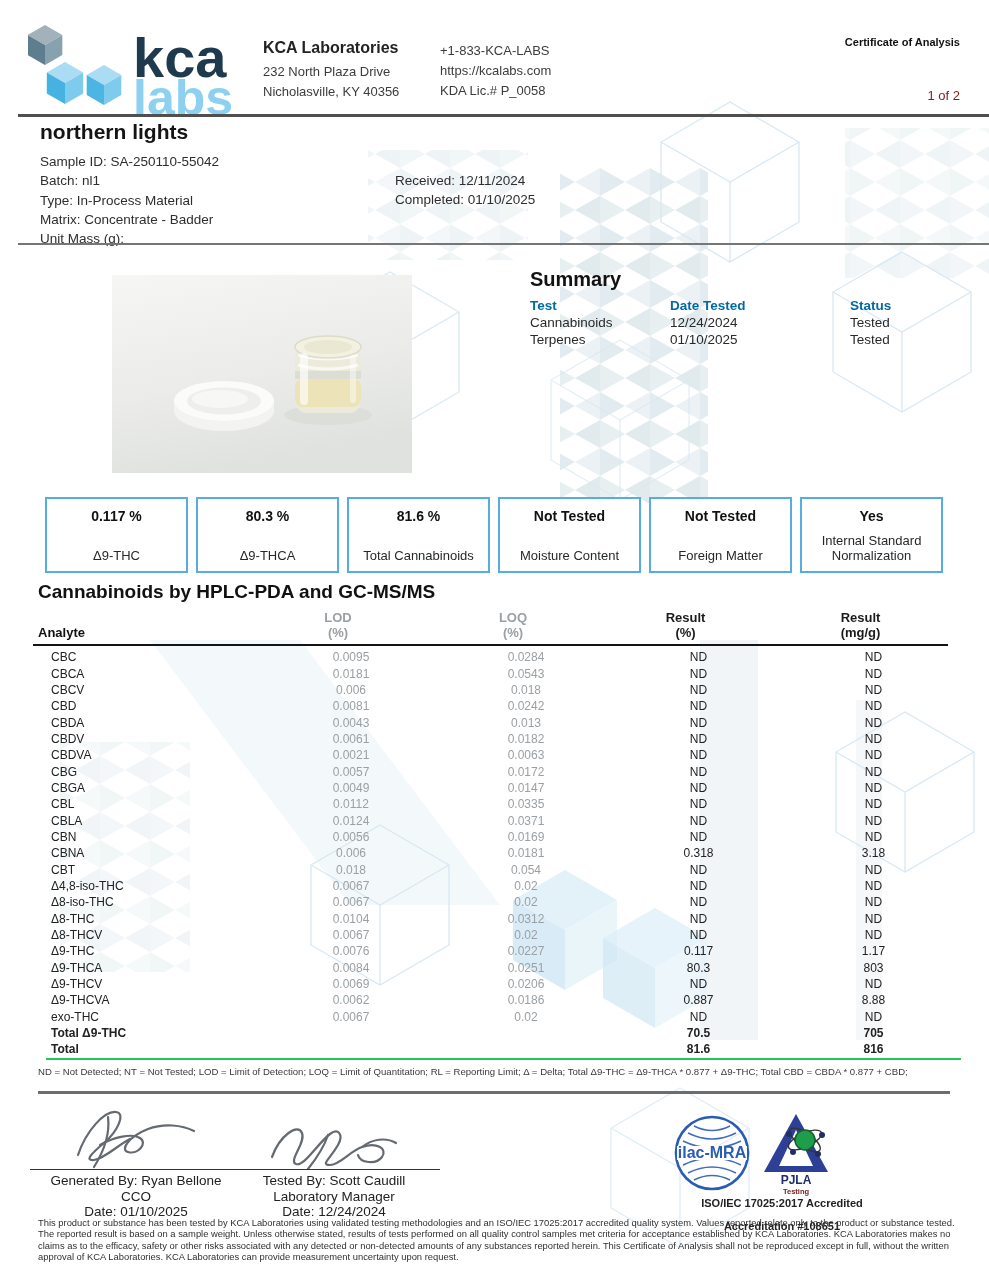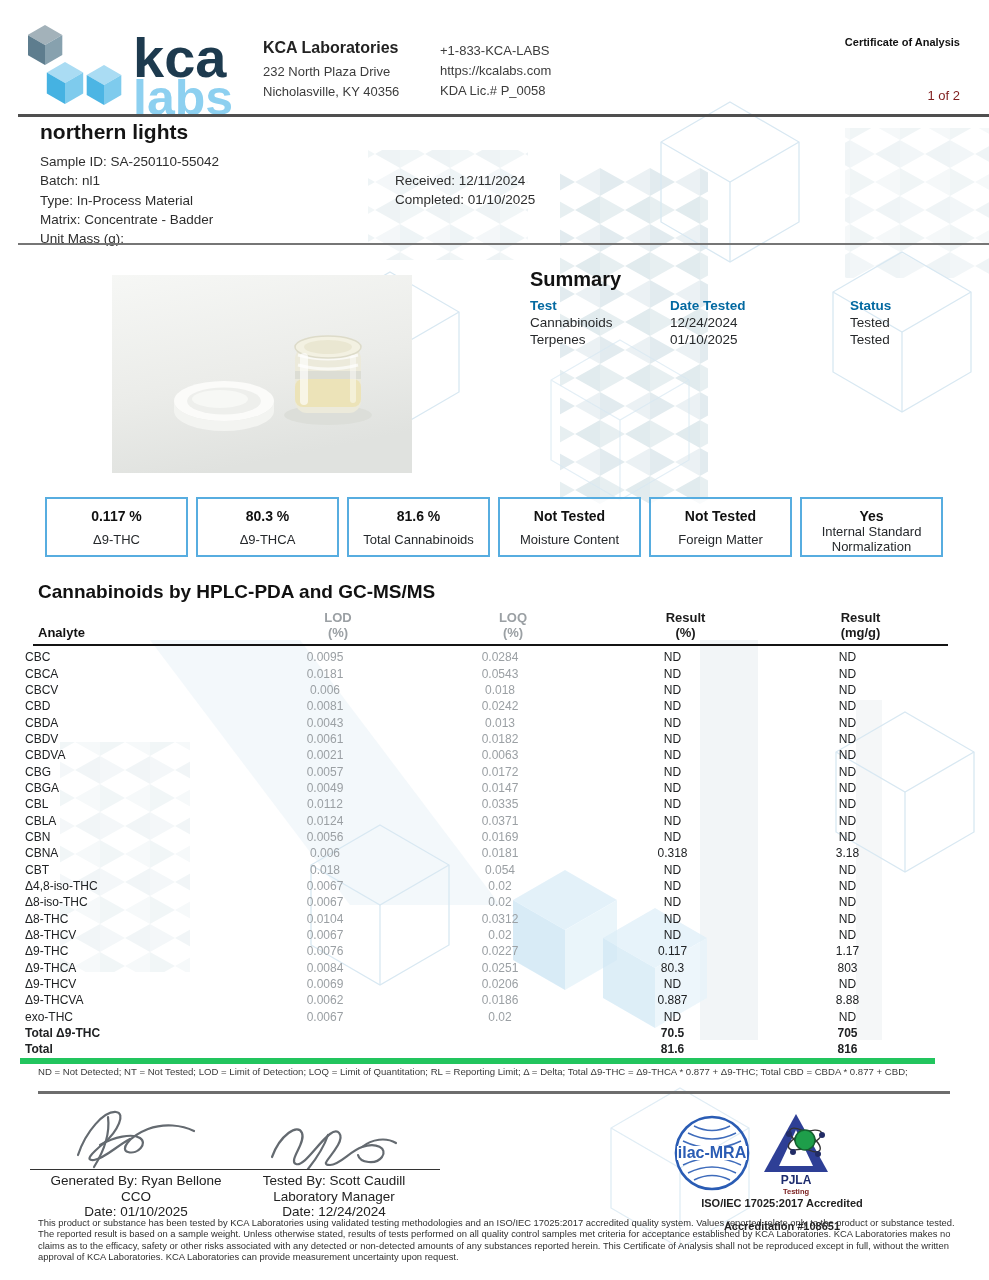--- a/index.html
+++ b/index.html
@@ -35,35 +35,35 @@
   
   .summary-title { left:530px; top:268px; font-size:20px; font-weight:bold; color:#121212; }
   .summary-table { left:530px; top:297px; width:430px; font-size:13.5px; }
   .summary-head, .summary-row { display:grid; grid-template-columns:140px 180px 110px; line-height:17px; }
   .summary-head { color:#0369a1; font-weight:bold; }
   .summary-row { color:#27292b; }
 
   
   .boxes { left:45px; top:497px; width:898px; display:flex; gap:8px; }
   .rbox {
-    flex:1; height:60px; border:2px solid #57ade0; background:rgba(255,255,255,.75);
+    flex:1; height:76px; border:2px solid #57ade0; background:rgba(255,255,255,.75);
     display:flex; flex-direction:column; align-items:center; justify-content:space-between;
     padding:9px 3px 8px 3px; text-align:center;
   }
   .rbox .val { font-size:14px; font-weight:bold; color:#111; }
   .rbox .lbl { font-size:13px; color:#26292c; line-height:15px; }
 
   
   .cann-title { left:38px; top:581px; font-size:19px; font-weight:bold; color:#111; }
   .thead { left:33px; top:610px; width:915px; display:grid; grid-template-columns:215px 180px 170px 175px 175px;
            border-bottom:2px solid #141414; padding-bottom:4px; font-size:13px; font-weight:bold; }
   .thead .c { text-align:center; line-height:15px; }
   .thead .a { text-align:left; padding-left:5px; align-self:end; color:#111; }
   .gray { color:#9ba0a4; }
-  .tbody { left:20px; top:649px; width:915px; border-bottom:6px solid #22c55e; }
+  .tbody { left:46px; top:649px; width:915px; border-bottom:2px solid #22c55e; }
   .trow { display:grid; grid-template-columns:215px 180px 170px 175px 175px; height:16.35px;
           font-size:12px; align-items:center; color:#202224; }
   .trow .cell { text-align:center; }
   .trow .cell.analyte { text-align:left; padding-left:5px; }
   .trow .cell.num { color:#9ba0a4; }
   .trow.bold { font-weight:bold; }
   .footnote { left:38px; top:1066px; width:912px; font-size:9.6px; color:#3a3a3a; }
   .rule3 { background:#6d6d6d; left:38px; width:912px; height:3px; top:1091px; }
 
   

